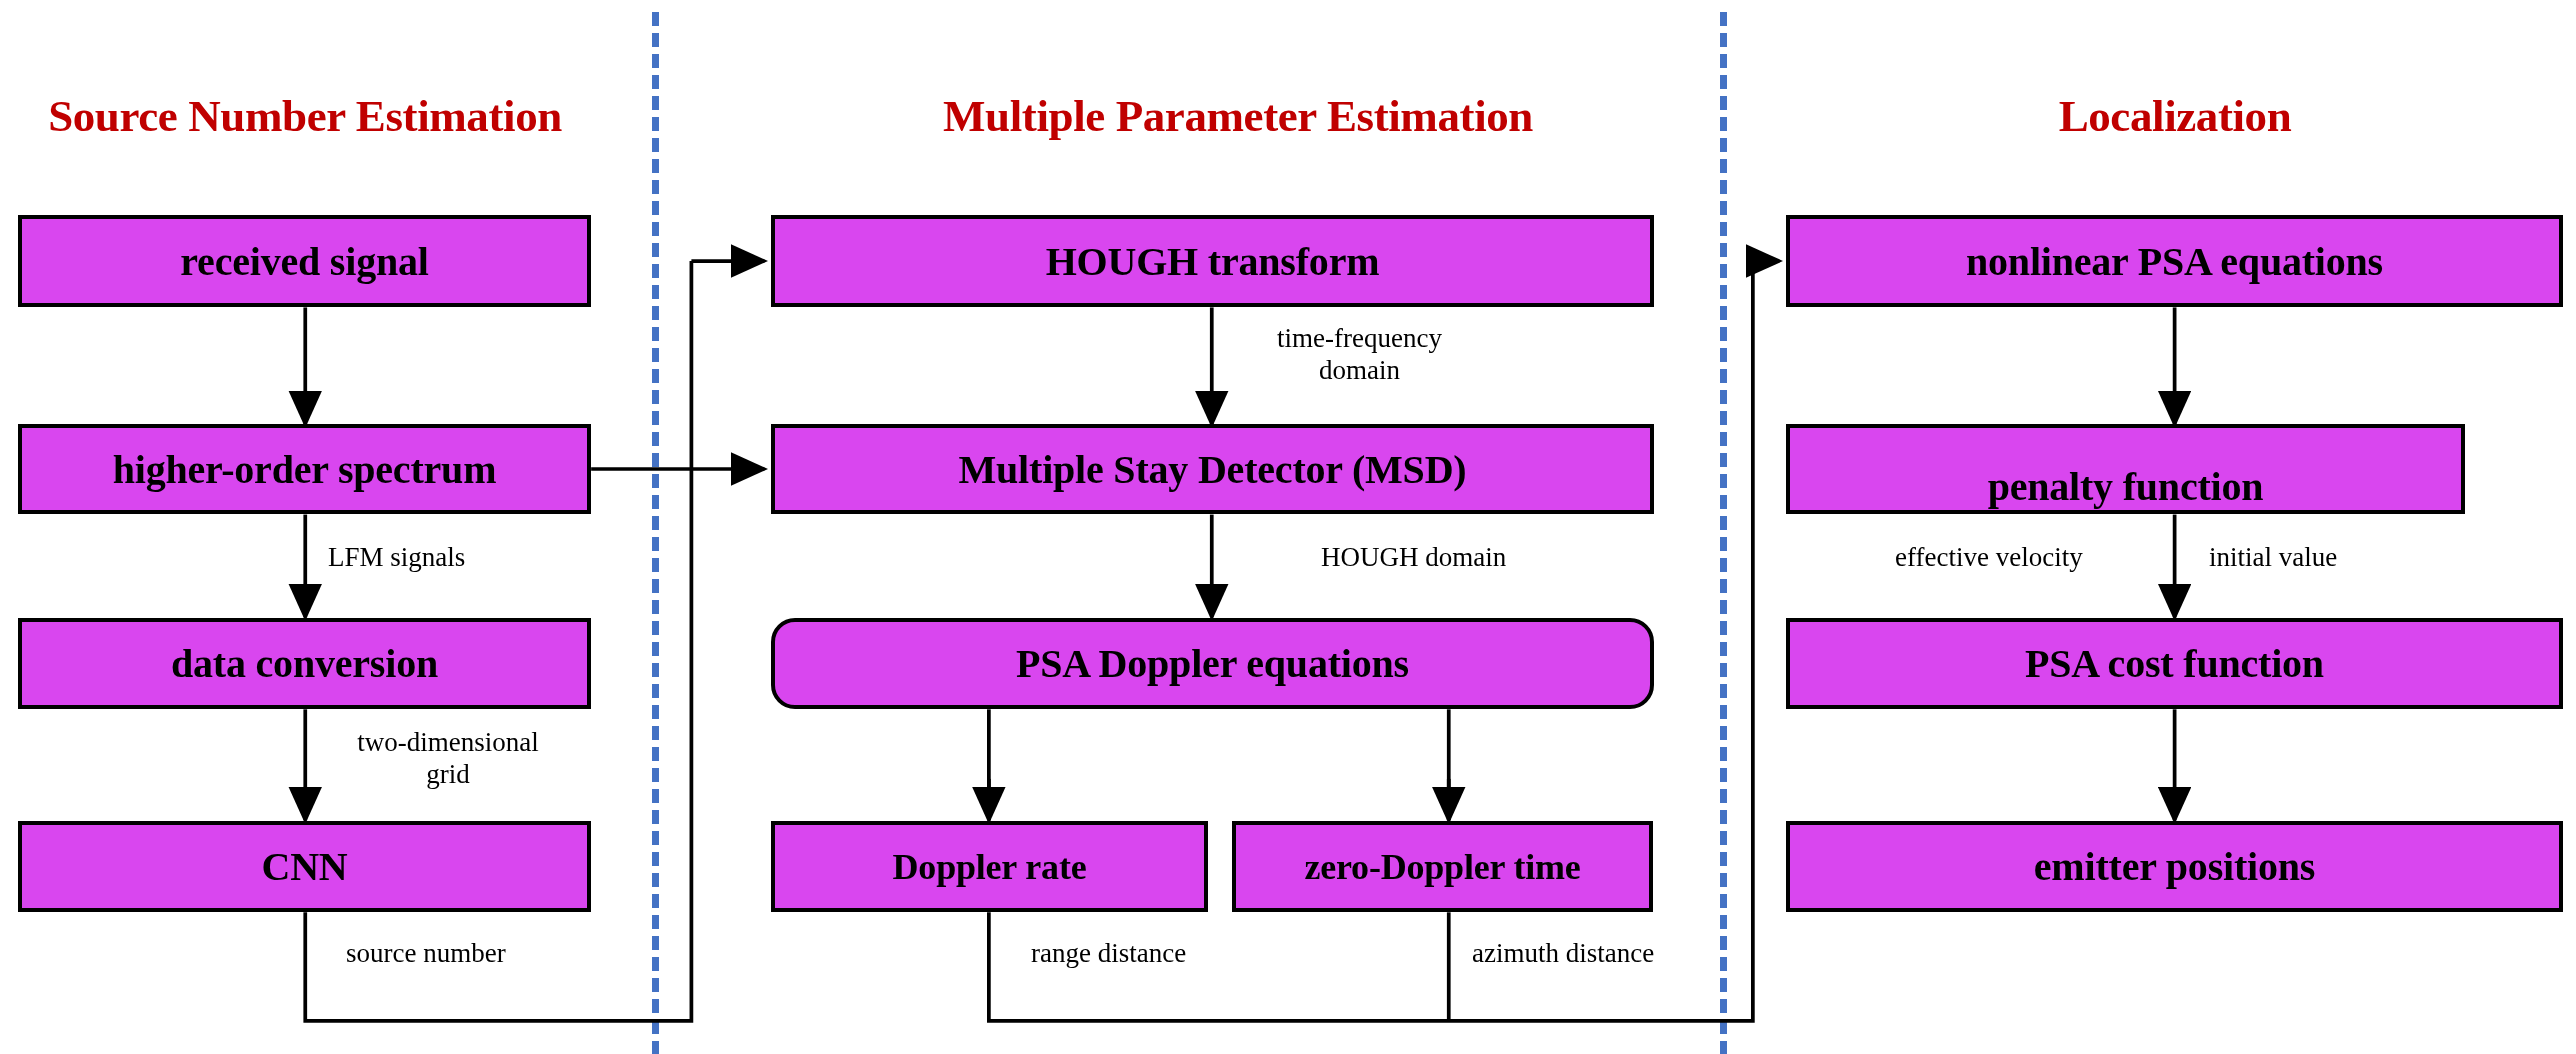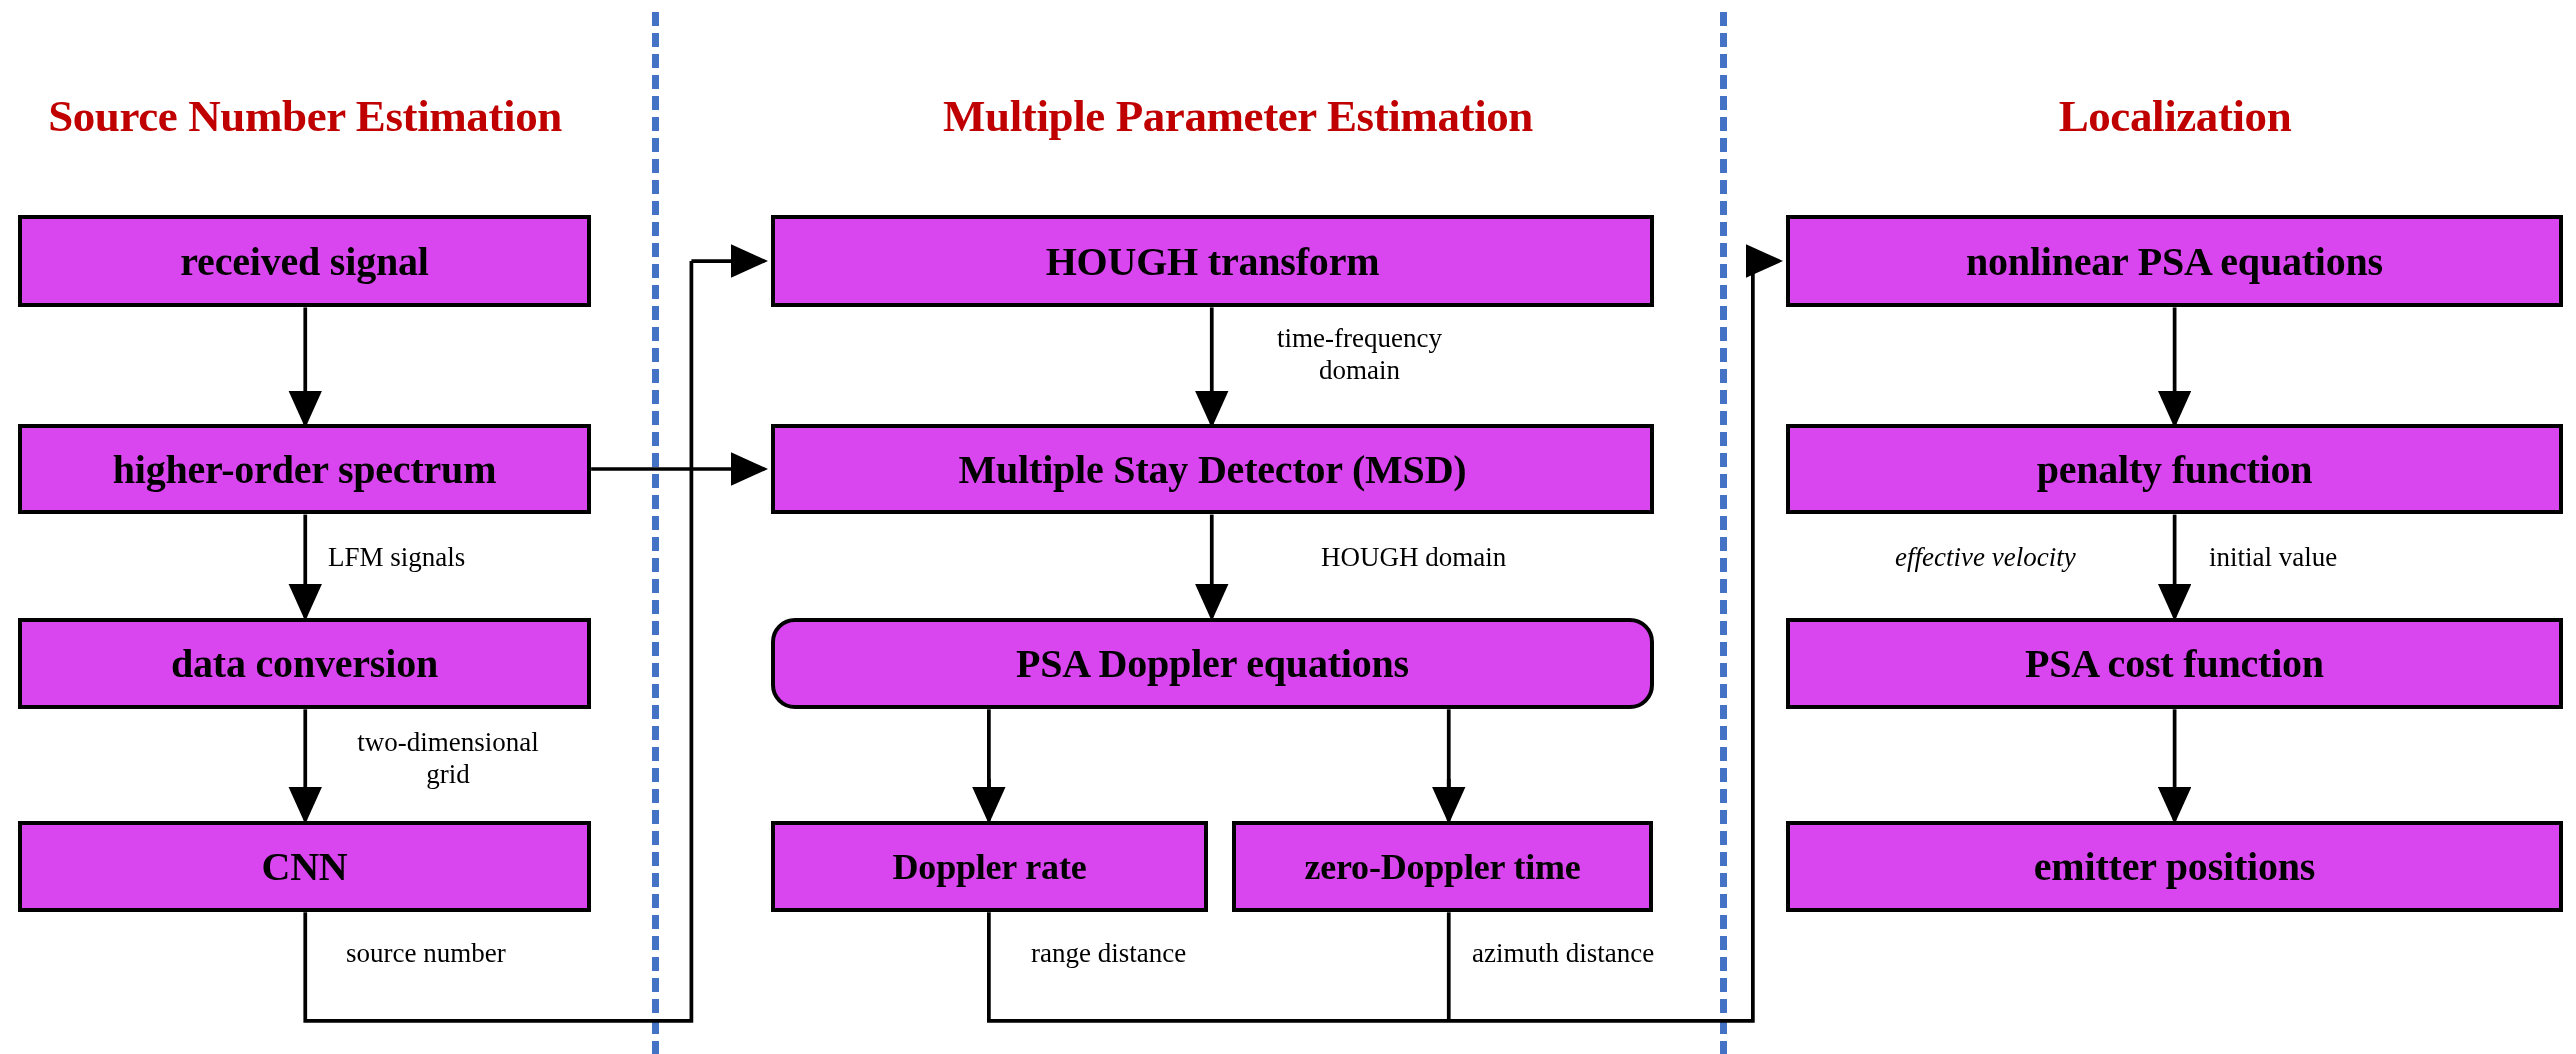--- a/index.html
+++ b/index.html
@@ -112,21 +112,21 @@
   </div>
 
   <div class="node small" style="left:1232px;top:821px;width:421px;height:91px;">
     <span>zero-Doppler time</span>
   </div>
 
   <div class="node" style="left:1786px;top:215px;width:777px;height:92px;">
     <span>nonlinear PSA equations</span>
   </div>
 
-  <div class="node" style="left:1786px;top:424px;width:777px;height:90px;">
+  <div class="node" style="left:1786px;top:424px;width:679px;height:90px;align-items:flex-end;">
     <span>penalty function</span>
   </div>
 
   <div class="node" style="left:1786px;top:618px;width:777px;height:91px;">
     <span>PSA cost function</span>
   </div>
 
   <div class="node" style="left:1786px;top:821px;width:777px;height:91px;">
     <span>emitter positions</span>
   </div>
@@ -144,18 +144,18 @@
     <div>time-frequency</div>
     <div>domain</div>
   </div>
 
   <div class="edge-label left-anchor" style="left:1321px;top:542px;">HOUGH domain</div>
 
   <div class="edge-label left-anchor" style="left:1031px;top:938px;">range distance</div>
 
   <div class="edge-label left-anchor" style="left:1472px;top:938px;">azimuth distance</div>
 
-  <div class="edge-label left-anchor" style="left:1895px;top:542px;font-style:italic;">effective velocity</div>
+  <div class="edge-label left-anchor" style="left:1895px;top:542px;">effective velocity</div>
 
   <div class="edge-label left-anchor" style="left:2209px;top:542px;">initial value</div>
 
 </div>
 
 
 </body></html>

